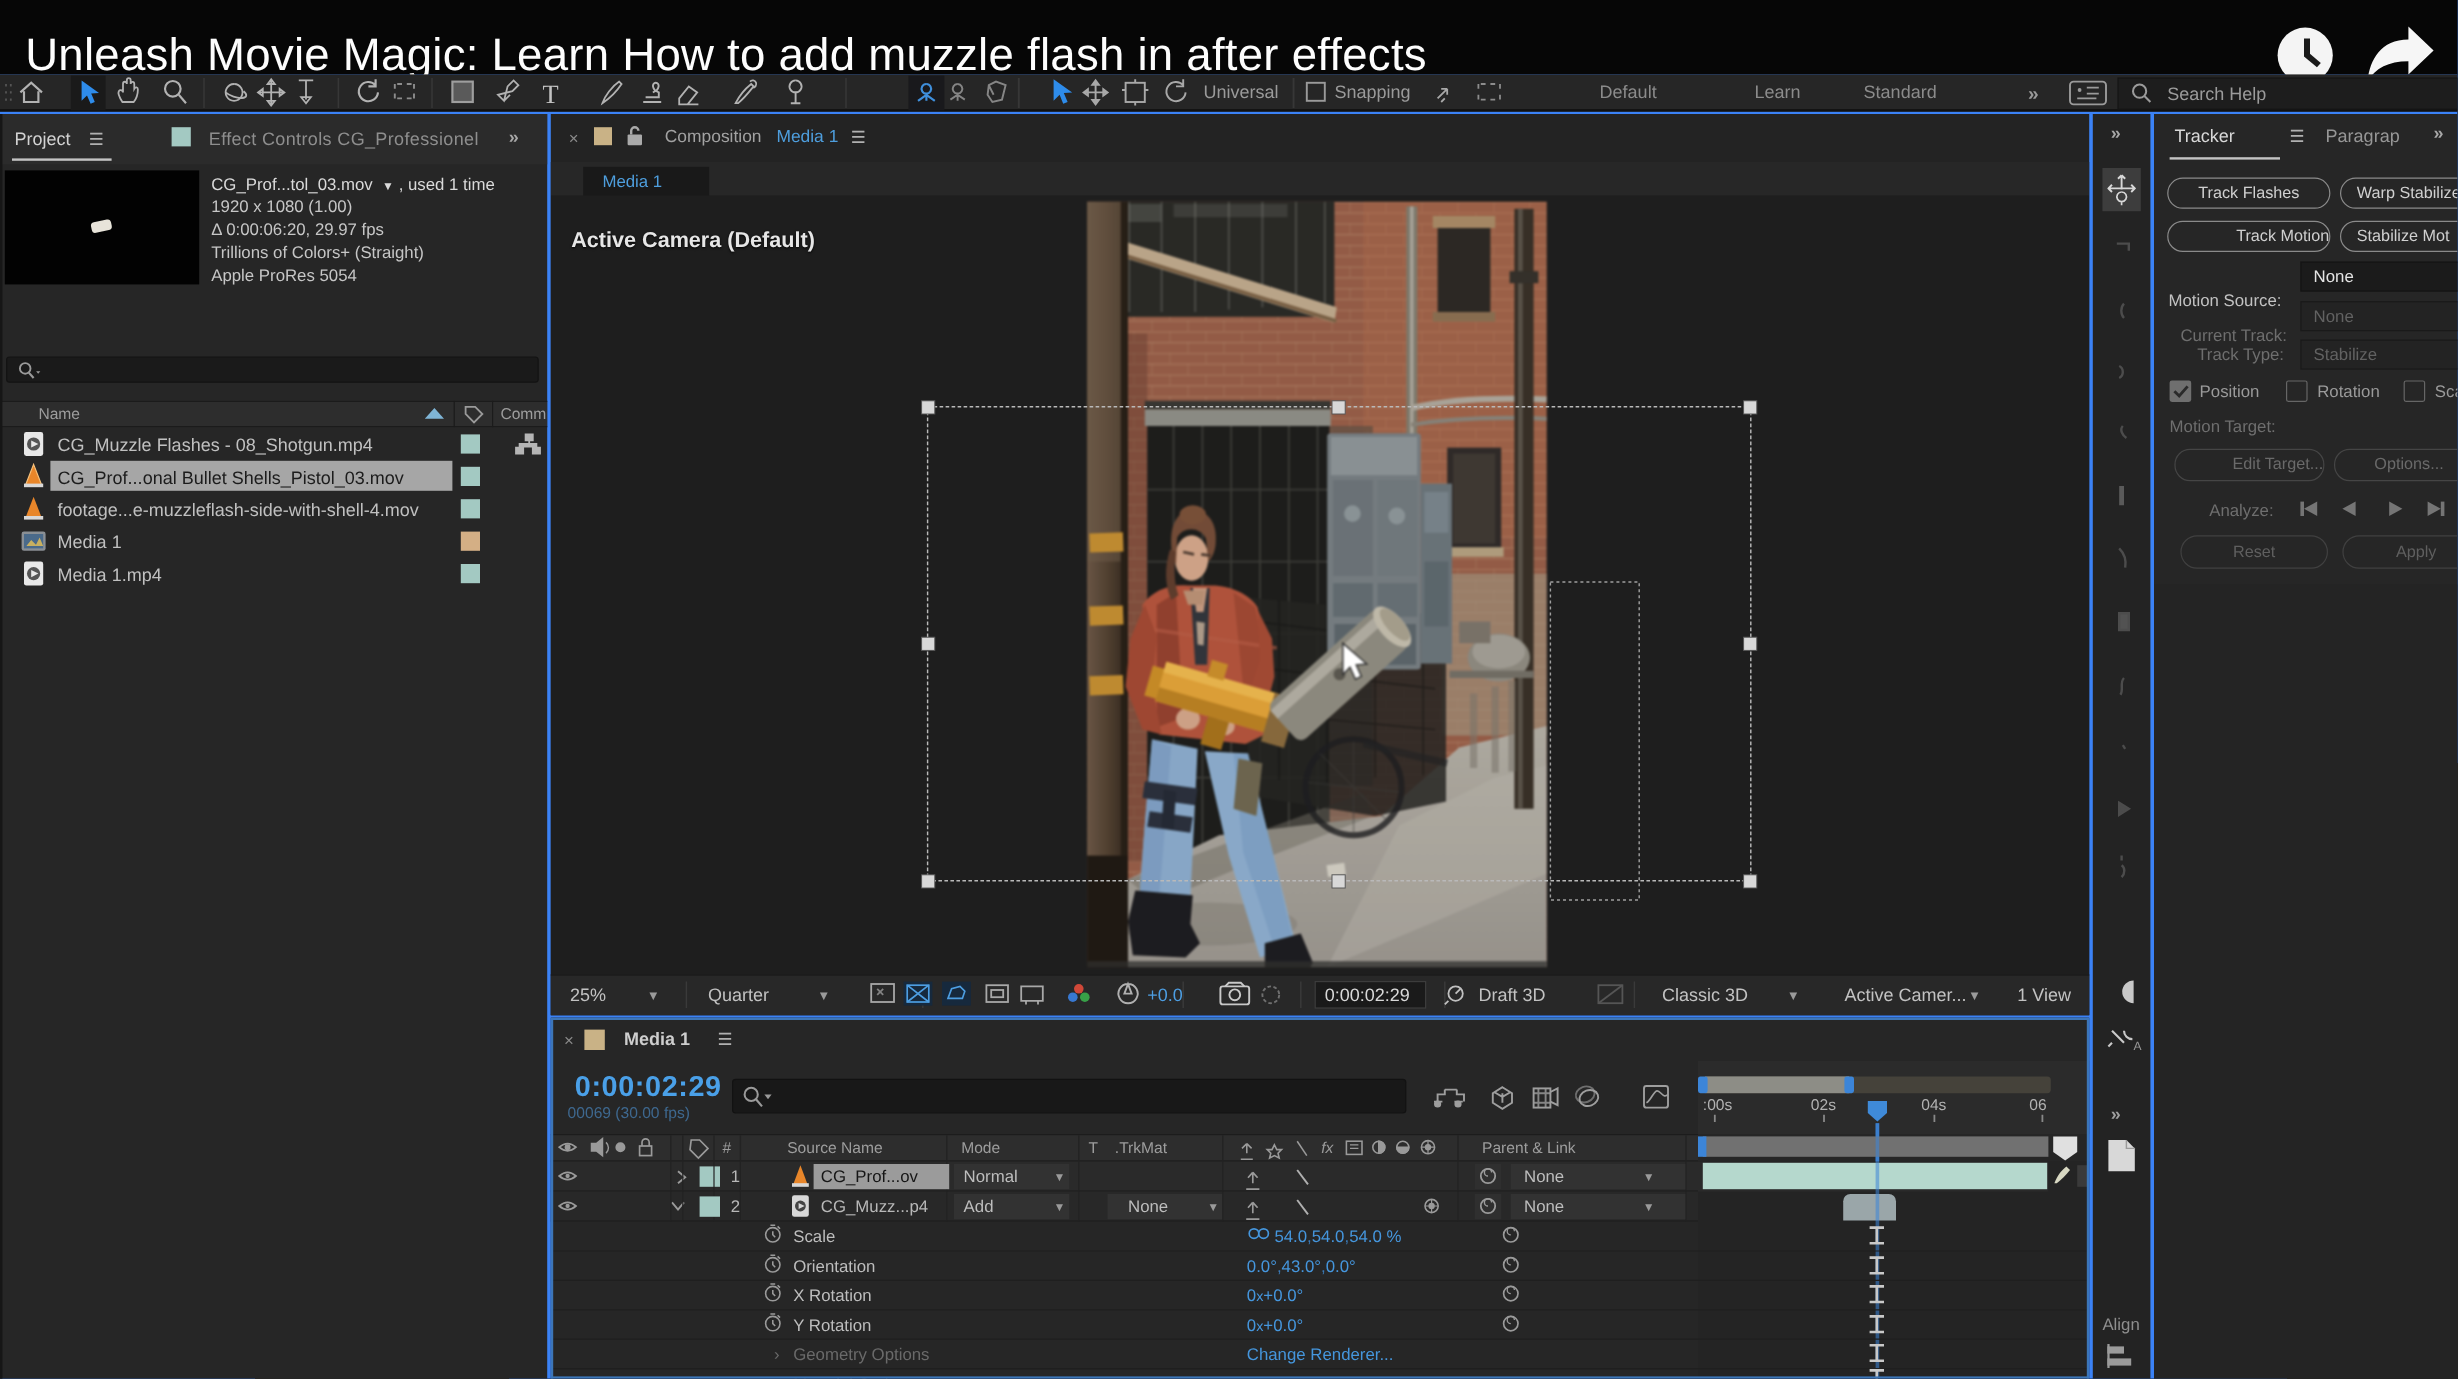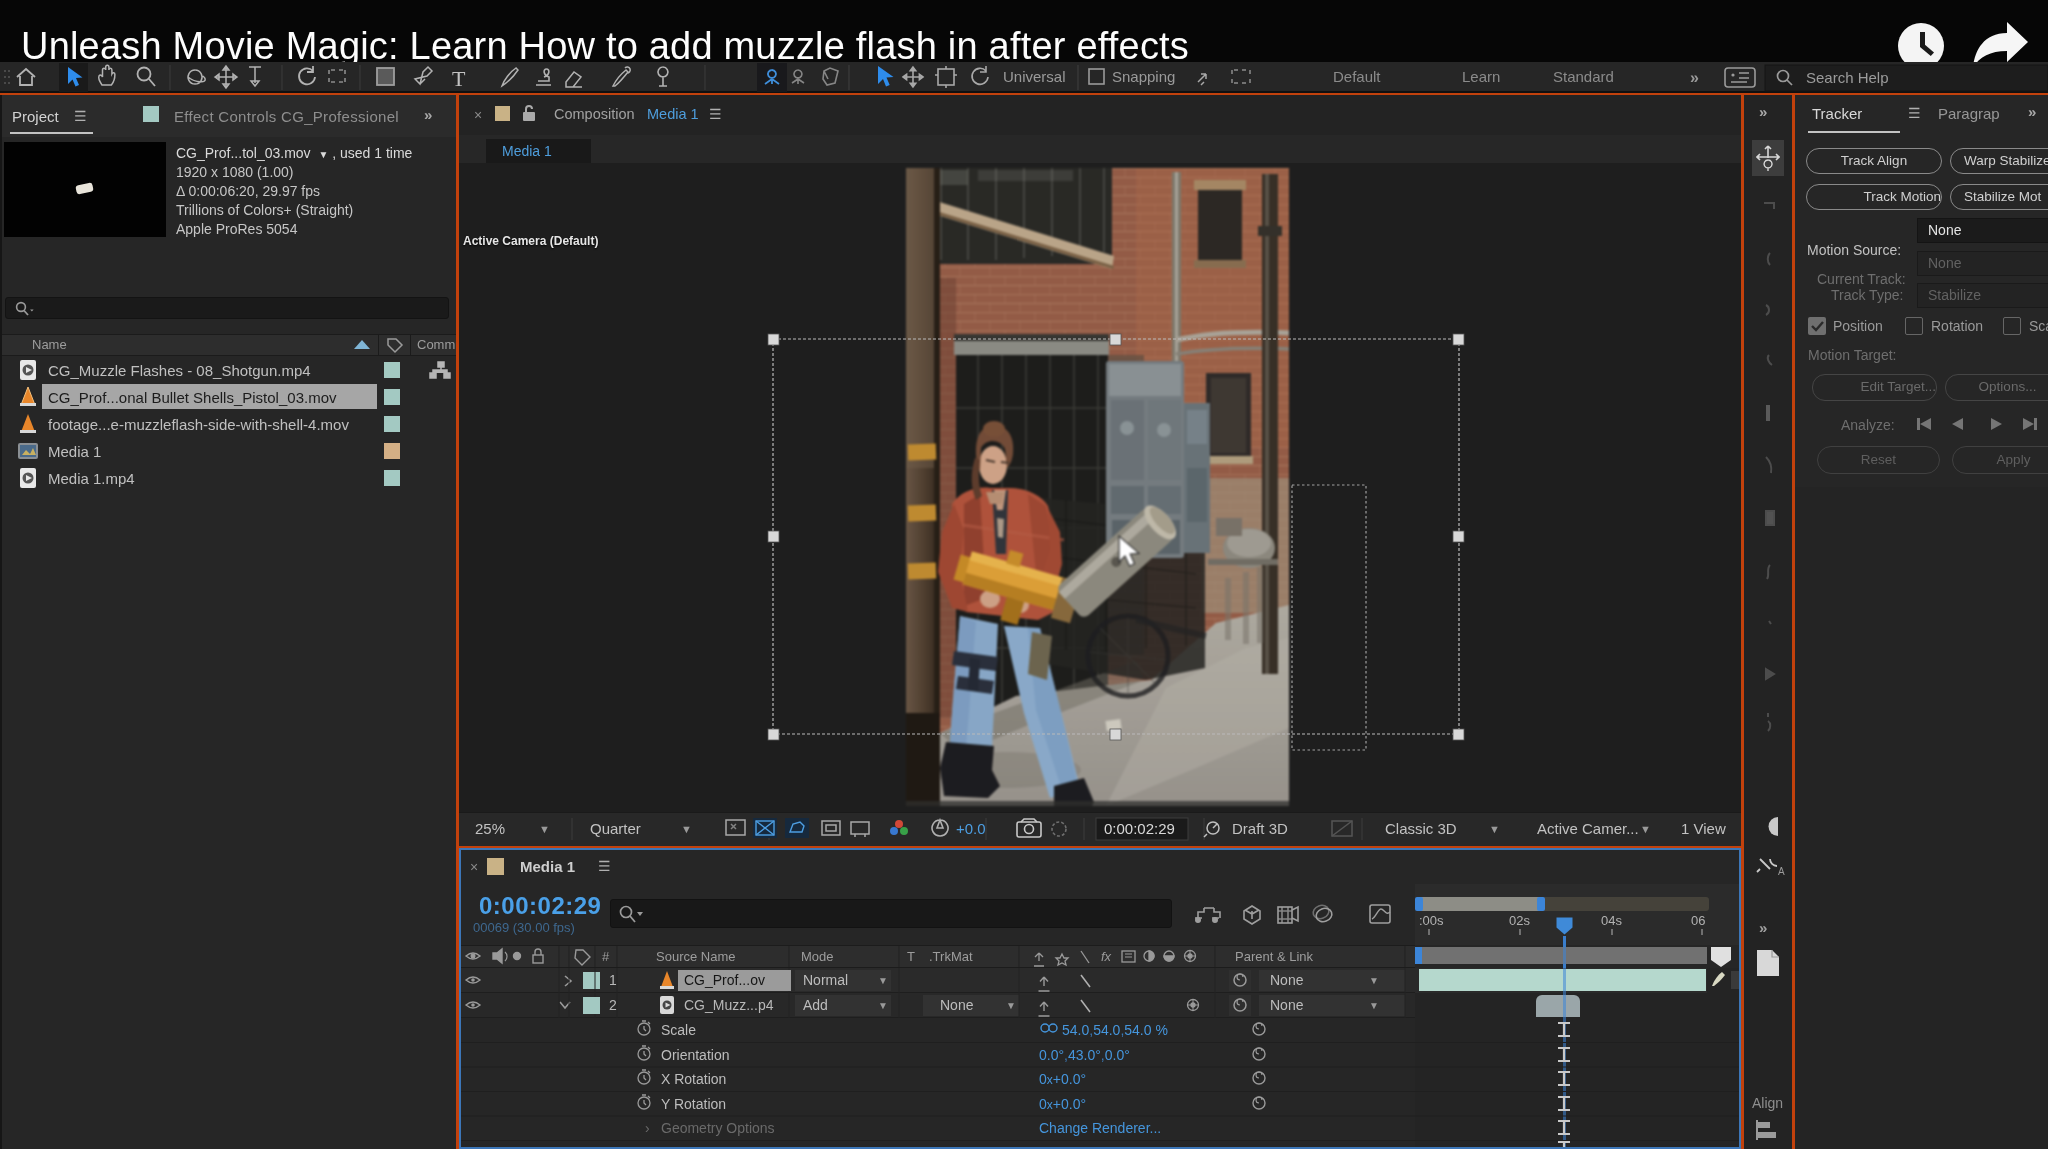--- a/index.html
+++ b/index.html
@@ -1,19 +1,19 @@
 <!DOCTYPE html>
 <html><head>
 <meta charset="utf-8">
 <style>
   * { margin:0; padding:0; box-sizing:border-box; }
   html,body { width:2048px; height:1149px; background:#151515; overflow:hidden;
     font-family:"Liberation Sans", sans-serif; }
   .abs { position:absolute; }
-  #stage { position:relative; width:2048px; height:1149px; background:#c2410c; }
+  #stage { position:relative; width:2048px; height:1149px; background:#3b82f6; }
   .txt { position:absolute; white-space:nowrap; }
 </style>
 </head>
 <body>
 <div id="stage">
 
   <div class="abs" style="left:0;top:0;width:2048px;height:62px;background:#060606;"></div>
   <div class="txt" style="left:21px;top:25px;font-size:38px;color:#fdfdfd;letter-spacing:0.2px;">Unleash Movie Magic: Learn How to add muzzle flash in after effects</div>
   <svg class="abs" style="left:1896px;top:21px;" width="50" height="50" viewBox="0 0 50 50">
     <circle cx="25" cy="25" r="23" fill="#f4f4f4"></circle>
@@ -202,21 +202,21 @@
       </svg>
     <div class="txt" style="left:95px;top:11px;font-size:14.5px;color:#a2a2a2;">Composition</div>
     <div class="txt" style="left:188px;top:11px;font-size:14.5px;color:#4e9edd;">Media 1</div>
     <div class="txt" style="left:250px;top:11px;font-size:14px;color:#b0b0b0;">☰</div>
 
     <div class="abs" style="left:0;top:40px;width:1282px;height:28px;background:#272727;"></div>
     <div class="abs" style="left:27px;top:44px;width:105px;height:25px;background:#191919;"></div>
     <div class="txt" style="left:43px;top:48px;font-size:14px;color:#4e9edd;">Media 1</div>
 
     <div class="abs" style="left:0;top:68px;width:1282px;height:683px;background:#1e1e1e;"></div>
-    <div class="txt" style="left:4px;top:95px;font-size:12px;font-weight:bold;color:#e6e6e6;text-shadow:0 1px 2px #000;margin-top:44px;">Active Camera (Default)</div>
+    <div class="txt" style="left:17px;top:95px;font-size:18px;font-weight:bold;color:#e6e6e6;text-shadow:0 1px 2px #000;">Active Camera (Default)</div>
 
     <div id="video-holder" class="abs" style="left:447px;top:73px;width:383px;height:638px;filter:blur(1px) saturate(0.88);">
     <svg width="383" height="638" viewBox="0 0 383 638">
       <defs>
         <pattern id="brick" width="30" height="18" patternUnits="userSpaceOnUse">
           <rect width="30" height="18" fill="#9a573e"></rect>
           <path d="M0 0.5 h30 M0 9.5 h30" stroke="#bd8866" stroke-width="1.3" opacity="0.4"></path>
           <path d="M9 0 v9 M24 9 v9" stroke="#bd8866" stroke-width="1.1" opacity="0.25"></path>
         </pattern>
         <linearGradient id="groundg" x1="0" y1="0" x2="0" y2="1">
@@ -730,21 +730,21 @@
         </g>
     </svg>
   </div>
 
   <div class="abs" style="left:1795px;top:95px;width:253px;height:1054px;background:#262626;overflow:hidden;" id="tracker">
     <div class="txt" style="left:17px;top:10px;font-size:15px;color:#d8d8d8;">Tracker</div>
     <div class="abs" style="left:13px;top:36px;width:92px;height:2px;background:#c3c3c3;"></div>
     <div class="txt" style="left:113px;top:10px;font-size:14px;color:#b0b0b0;">☰</div>
     <div class="txt" style="left:143px;top:10px;font-size:15px;color:#979797;">Paragrap</div>
     <div class="txt" style="left:233px;top:8px;font-size:15px;color:#a8a8a8;font-weight:bold;">»</div>
-    <div class="abs" style="left:11px;top:53px;width:136px;height:26px;border:1.5px solid #8a8a8a;border-radius:13px;color:#d0d0d0;font-size:13.5px;text-align:center;line-height:23px;">Track Align</div>
+    <div class="abs" style="left:11px;top:53px;width:136px;height:26px;border:1.5px solid #8a8a8a;border-radius:13px;color:#d0d0d0;font-size:13.5px;text-align:center;line-height:23px;">Track Flashes</div>
     <div class="abs" style="left:155px;top:53px;width:136px;height:26px;border:1.5px solid #8a8a8a;border-radius:13px;color:#d0d0d0;font-size:13.5px;text-align:left;padding-left:13px;line-height:23px;">Warp Stabilize</div>
     <div class="abs" style="left:11px;top:89px;width:136px;height:26px;border:1.5px solid #8a8a8a;border-radius:13px;color:#d0d0d0;font-size:13.5px;text-align:right;line-height:23px;">Track Motion</div>
     <div class="abs" style="left:155px;top:89px;width:136px;height:26px;border:1.5px solid #8a8a8a;border-radius:13px;color:#d0d0d0;font-size:13.5px;text-align:left;padding-left:13px;line-height:23px;">Stabilize Mot</div>
     <div class="txt" style="left:12px;top:127px;font-size:14px;color:#c2c2c2;margin-top:20px;">Motion Source:</div>
     <div class="abs" style="left:122px;top:123px;width:160px;height:25px;background:#1b1b1b;border:1px solid #141414;color:#e4e4e4;font-size:14px;padding:3px 0 0 10px;">None</div>
     <div class="txt" style="left:22px;top:176px;font-size:14px;color:#6e6e6e;">Current Track:</div>
     <div class="abs" style="left:122px;top:156px;width:160px;height:25px;background:#232323;border:1px solid #1a1a1a;color:#626262;font-size:14px;padding:3px 0 0 10px;">None</div>
     <div class="txt" style="left:36px;top:192px;font-size:14px;color:#6e6e6e;">Track Type:</div>
     <div class="abs" style="left:122px;top:188px;width:160px;height:25px;background:#232323;border:1px solid #1a1a1a;color:#626262;font-size:14px;padding:3px 0 0 10px;">Stabilize</div>
     <div class="abs" style="left:13px;top:222px;width:18px;height:18px;background:#6f6f6f;border-radius:2px;"></div>

